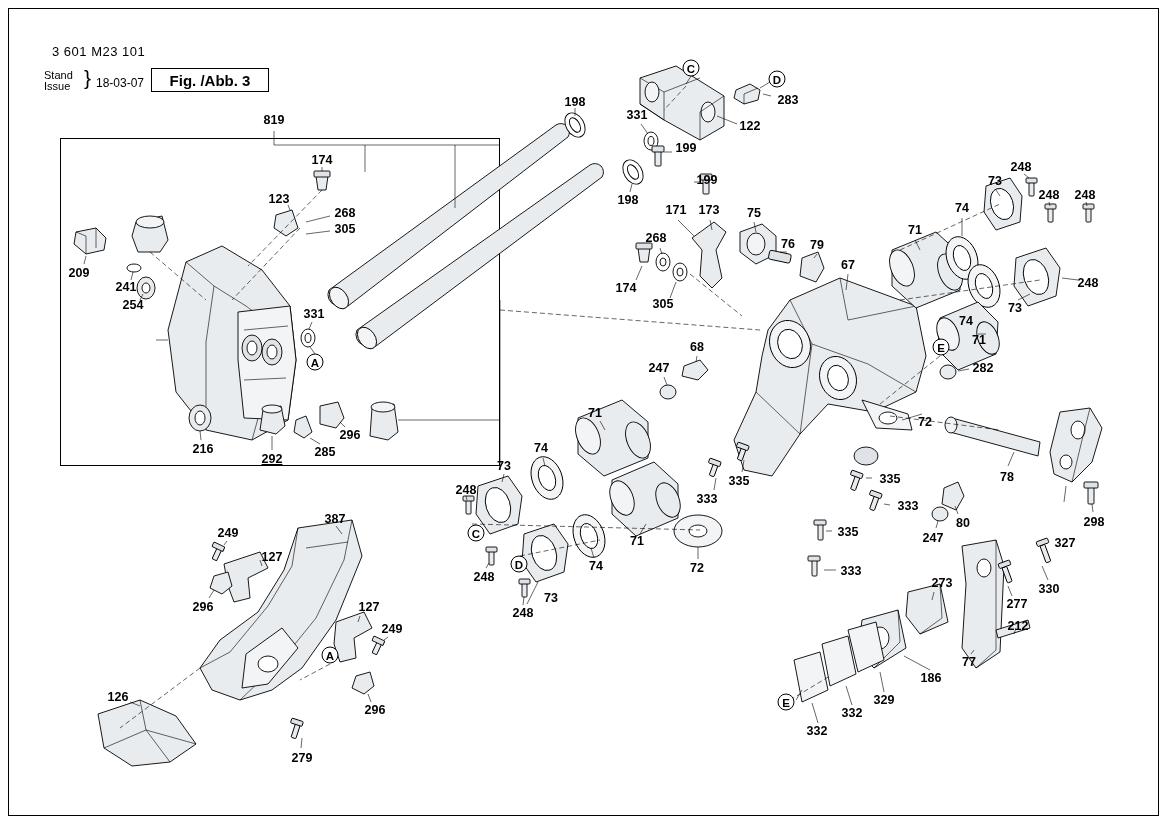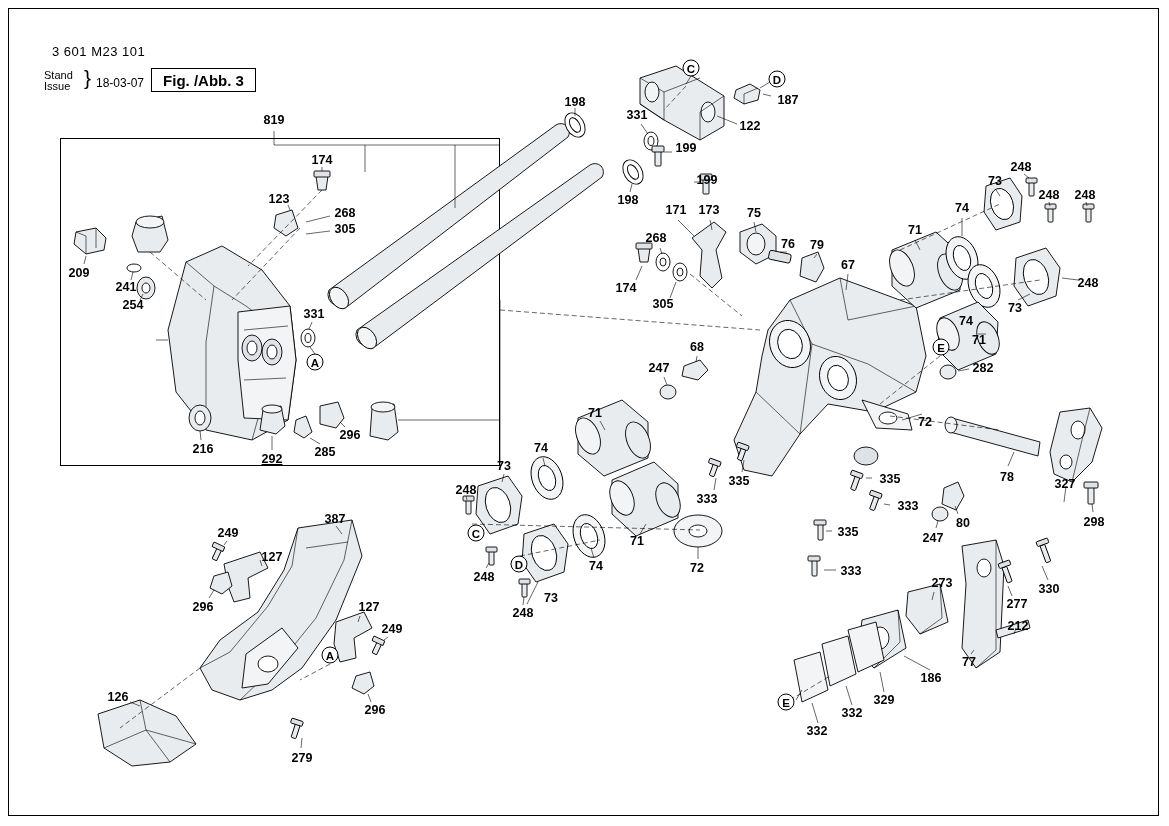--- a/index.html
+++ b/index.html
@@ -56,21 +56,21 @@
     left: 96px;
     top: 76px;
     font-size: 12px;
     color: #000;
     white-space: nowrap;
   }
   .hdr-fig {
     position: absolute;
     left: 151px;
     top: 68px;
-    width: 105px;
+    width: 118px;
     height: 24px;
     border: 1px solid #000;
     box-sizing: border-box;
     font-size: 15px;
     font-weight: bold;
     color: #000;
     display: flex;
     align-items: center;
     justify-content: center;
   }
@@ -598,21 +598,21 @@
   <div class="lbl" style="left:203px;top:449px;">216</div>
   <div class="lbl" style="left:272px;top:459px;text-decoration:underline;">292</div>
   <div class="lbl" style="left:325px;top:452px;">285</div>
   <div class="lbl" style="left:350px;top:435px;">296</div>
   <div class="lbl" style="left:575px;top:102px;">198</div>
   <div class="lbl" style="left:628px;top:200px;">198</div>
   <div class="lbl" style="left:637px;top:115px;">331</div>
   <div class="lbl" style="left:686px;top:148px;">199</div>
   <div class="lbl" style="left:707px;top:180px;">199</div>
   <div class="lbl" style="left:750px;top:126px;">122</div>
-  <div class="lbl" style="left:788px;top:100px;">187</div>
+  <div class="lbl" style="left:788px;top:100px;">283</div>
   <div class="lbl" style="left:656px;top:238px;">268</div>
   <div class="lbl" style="left:626px;top:288px;">174</div>
   <div class="lbl" style="left:663px;top:304px;">305</div>
   <div class="lbl" style="left:676px;top:210px;">171</div>
   <div class="lbl" style="left:709px;top:210px;">173</div>
   <div class="lbl" style="left:754px;top:213px;">75</div>
   <div class="lbl" style="left:788px;top:244px;">76</div>
   <div class="lbl" style="left:817px;top:245px;">79</div>
   <div class="lbl" style="left:848px;top:265px;">67</div>
   <div class="lbl" style="left:915px;top:230px;">71</div>
@@ -621,21 +621,21 @@
   <div class="lbl" style="left:1021px;top:167px;">248</div>
   <div class="lbl" style="left:1049px;top:195px;">248</div>
   <div class="lbl" style="left:1085px;top:195px;">248</div>
   <div class="lbl" style="left:1088px;top:283px;">248</div>
   <div class="lbl" style="left:1015px;top:308px;">73</div>
   <div class="lbl" style="left:966px;top:321px;">74</div>
   <div class="lbl" style="left:979px;top:340px;">71</div>
   <div class="lbl" style="left:983px;top:368px;">282</div>
   <div class="lbl" style="left:925px;top:422px;">72</div>
   <div class="lbl" style="left:1007px;top:477px;">78</div>
-  <div class="lbl" style="left:1065px;top:484px;text-align:right;">327</div>
+  <div class="lbl" style="left:1065px;top:543px;text-align:right;">327</div>
   <div class="lbl" style="left:1094px;top:522px;">298</div>
   <div class="lbl" style="left:659px;top:368px;">247</div>
   <div class="lbl" style="left:697px;top:347px;">68</div>
   <div class="lbl" style="left:595px;top:413px;">71</div>
   <div class="lbl" style="left:541px;top:448px;">74</div>
   <div class="lbl" style="left:504px;top:466px;">73</div>
   <div class="lbl" style="left:466px;top:490px;">248</div>
   <div class="lbl" style="left:484px;top:577px;">248</div>
   <div class="lbl" style="left:523px;top:613px;">248</div>
   <div class="lbl" style="left:551px;top:598px;">73</div>

